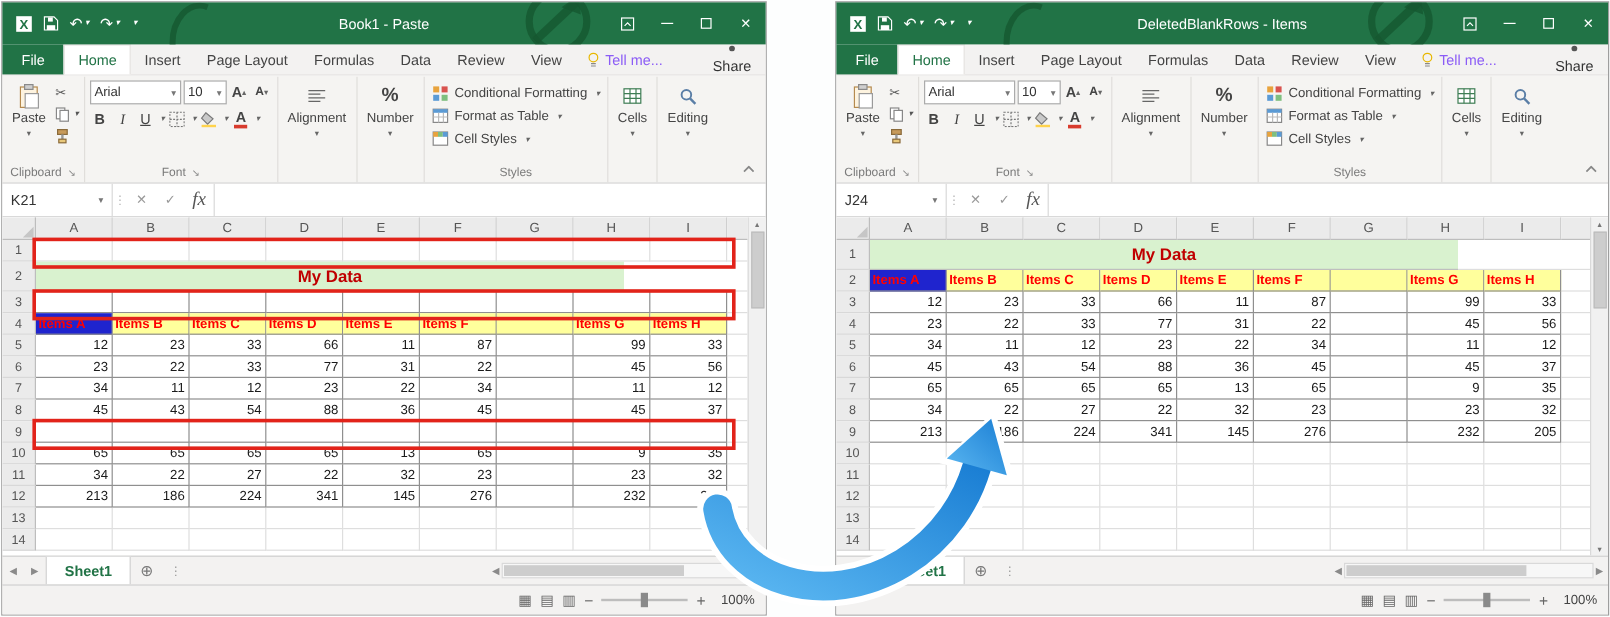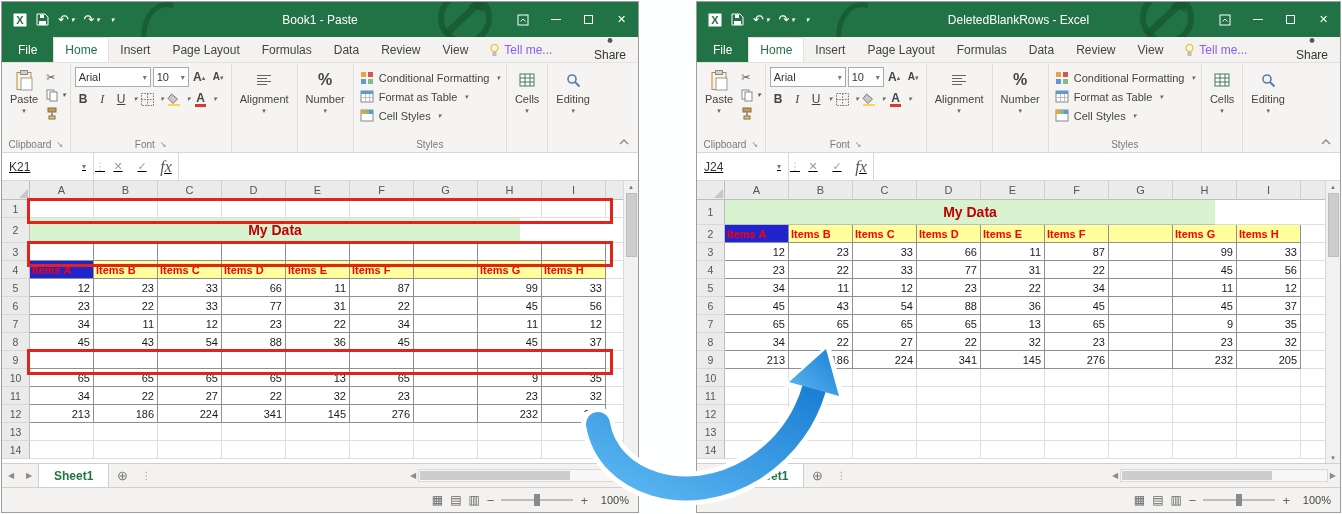--- a/index.html
+++ b/index.html
@@ -45,21 +45,21 @@
 .fbtn{min-width:17px;height:18px;display:flex;align-items:center;justify-content:center;font-size:12px;color:#444;line-height:1;}
 .fbtn.b{font-weight:700;}
 .fbtn.i{font-style:italic;font-family:"Liberation Serif",serif;}
 .fbtn.u{text-decoration:underline;}
 .fc{font-weight:700;color:#444;border-bottom:3px solid #d83b2d;line-height:1;padding:0 1px;}
 .supt{font-size:7px;vertical-align:top;color:#666;}
 .srow{display:flex;align-items:center;gap:5px;font-size:11px;color:#444;height:19px;padding:0 4px;}
 .collapse{position:absolute;right:9px;bottom:3px;}
 .pct{font-size:16px;font-weight:700;color:#444;}
 
-.fbar{height:28px;display:flex;align-items:stretch;border-bottom:1px solid #d9d9d9;background:#fff;flex:0 0 auto;font-size:12px;text-decoration:underline;}
+.fbar{height:28px;display:flex;align-items:stretch;border-bottom:1px solid #d9d9d9;background:#fff;flex:0 0 auto;font-size:12px;}
 .namebox{width:92px;border-right:1px solid #d9d9d9;display:flex;align-items:center;justify-content:space-between;padding:0 7px;color:#333;}
 .nbdd{font-size:8px;color:#777;}
 .fdots{width:12px;display:flex;align-items:center;justify-content:center;color:#b5b5b5;font-size:10px;}
 .fico{width:24px;display:flex;align-items:center;justify-content:center;color:#9a9a9a;font-size:11px;}
 .fico.fx{font-style:italic;font-family:"Liberation Serif",serif;color:#555;font-size:16px;}
 .finput{flex:1;border-left:1px solid #d9d9d9;}
 
 .sheetwrap{flex:1;display:flex;overflow:hidden;background:#fff;}
 .grid{flex:1;position:relative;overflow:hidden;font-size:11px;color:#1a1a1a;}
 .ghead{display:flex;height:19px;}
@@ -646,21 +646,21 @@
           <i class="dd">▾</i>
         </span>
       <span class="qbtn">
           <span>↷</span>
           <i class="dd">▾</i>
         </span>
       <span class="qbtn">
           <i class="dd">▾</i>
         </span>
     </div>
-    <div class="wtitle">DeletedBlankRows - Excel</div>
+    <div class="wtitle">DeletedBlankRows - Items</div>
     <div class="wctrl">
       <span class="wbtn">
           <svg width="12" height="12">
             <rect x="1" y="1" width="10" height="10" fill="none" stroke="#fff"></rect>
             <path d="M3.5 7.5 L6 5 L8.5 7.5" fill="none" stroke="#fff"></path>
           </svg>
         </span>
       <span class="wbtn">
           <span class="minbar"></span>
         </span>

